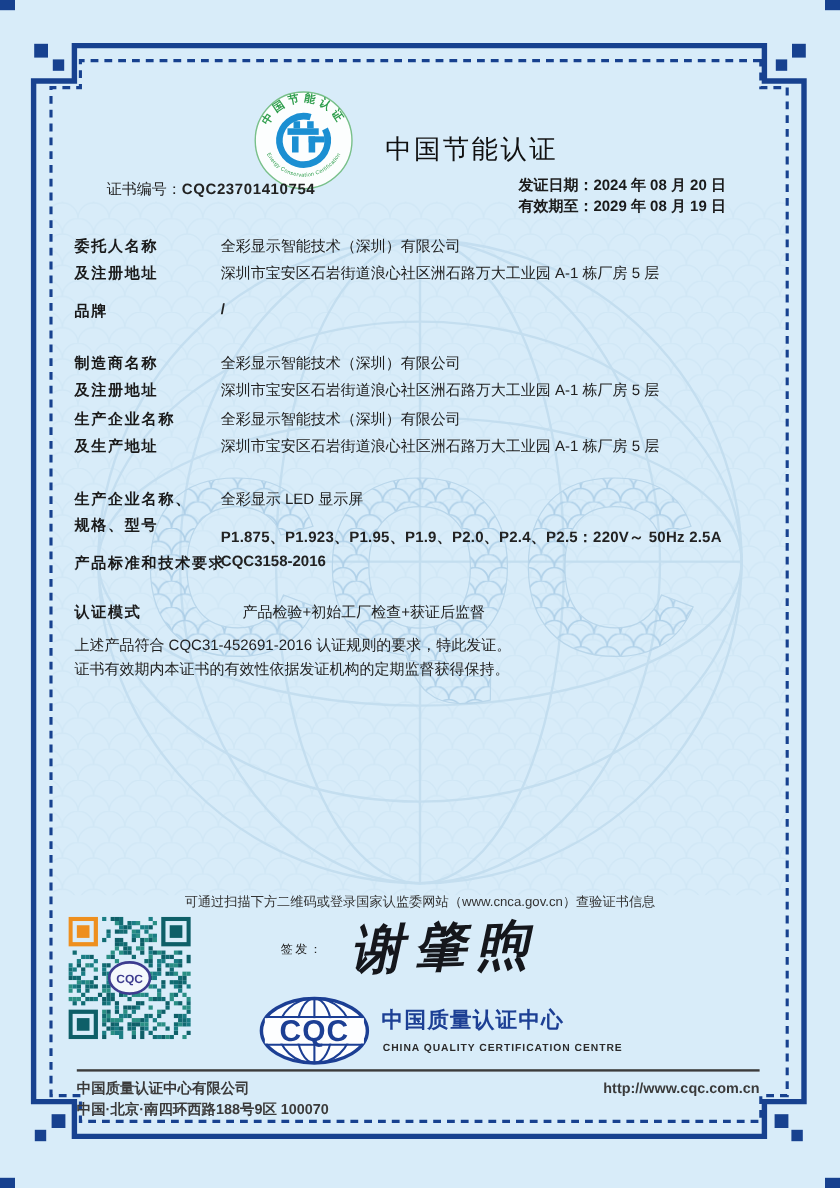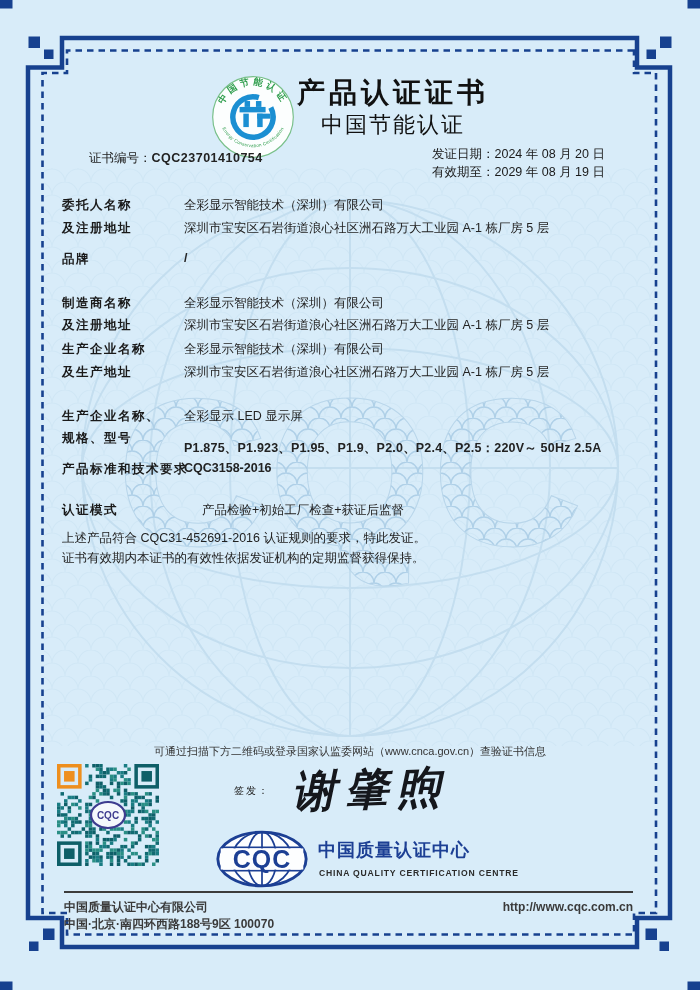--- a/index.html
+++ b/index.html
@@ -10,21 +10,21 @@
   #wm{z-index:1;} #frame{z-index:2;pointer-events:none;}
   .content{z-index:3;}
   .abs{position:absolute;}
   .title{font-size:28px;font-weight:bold;color:#111;letter-spacing:4px;text-align:center;width:300px;}
   .subtitle{font-size:22px;color:#111;letter-spacing:2px;text-align:center;width:300px;}
   .small{font-size:12.5px;color:#222;}
   .b{font-weight:bold;}
   .lbl{font-size:12.5px;font-weight:bold;color:#1a1a1a;letter-spacing:1.5px;}
   .val{font-size:12.5px;color:#222;}
   .valnum{font-size:12.5px;color:#222;font-weight:bold;}
-  .dateline{font-size:12.5px;color:#1a1a1a;font-weight:normal;line-height:17.5px;}
+  .dateline{font-size:12.5px;color:#1a1a1a;font-weight:bold;line-height:17.5px;}
   .stmt{font-size:12.5px;color:#222;}
   .note{font-size:11px;color:#333;width:700px;text-align:center;}
   .signlabel{font-size:10px;color:#222;letter-spacing:2px;}
   .signname{font-family:"DejaVu Serif","Liberation Serif",serif;font-style:italic;font-weight:bold;
             font-size:44px;color:#15171c;letter-spacing:8px;transform:rotate(-2deg);}
   .cqc-cn{font-size:18px;font-weight:bold;color:#1c3f94;letter-spacing:1px;}
   .cqc-en{font-size:8.6px;font-weight:bold;color:#2b2b2b;letter-spacing:0.8px;}
   .sep{position:absolute;left:64px;top:891px;width:569px;height:2px;background:#3c3c3c;}
   .foot{font-size:12px;font-weight:bold;color:#3a3a3a;line-height:17px;}
 </style>
@@ -97,21 +97,20 @@
           <rect x="-16" y="-12" width="31" height="6.5"></rect>
           <rect x="-10" y="-19" width="6.5" height="7"></rect>
           <rect x="3.5" y="-19" width="6.5" height="7"></rect>
           <rect x="-11.5" y="-4" width="6.5" height="16"></rect>
           <rect x="5" y="-4" width="6.5" height="16"></rect>
           <rect x="5" y="-4" width="16" height="6"></rect>
         </g>
       </g>
     </svg>
 
-    <div class="abs title" style="left:243px;top:74px;">产品认证证书</div>
     <div class="abs subtitle" style="left:243px;top:110px;">中国节能认证</div>
 
     <div class="abs small" style="left:89px;top:150px;text-align:right;">
       <span>证书编号：</span><span class="b" style="letter-spacing:0.5px;">CQC23701410754</span>
     </div>
 
     <div class="abs dateline" style="left:432px;top:146px;">
       <div><span>发证日期：</span><span>2024 年 08 月 20 日</span></div>
       <div><span>有效期至：</span><span>2029 年 08 月 19 日</span></div>
     </div>

